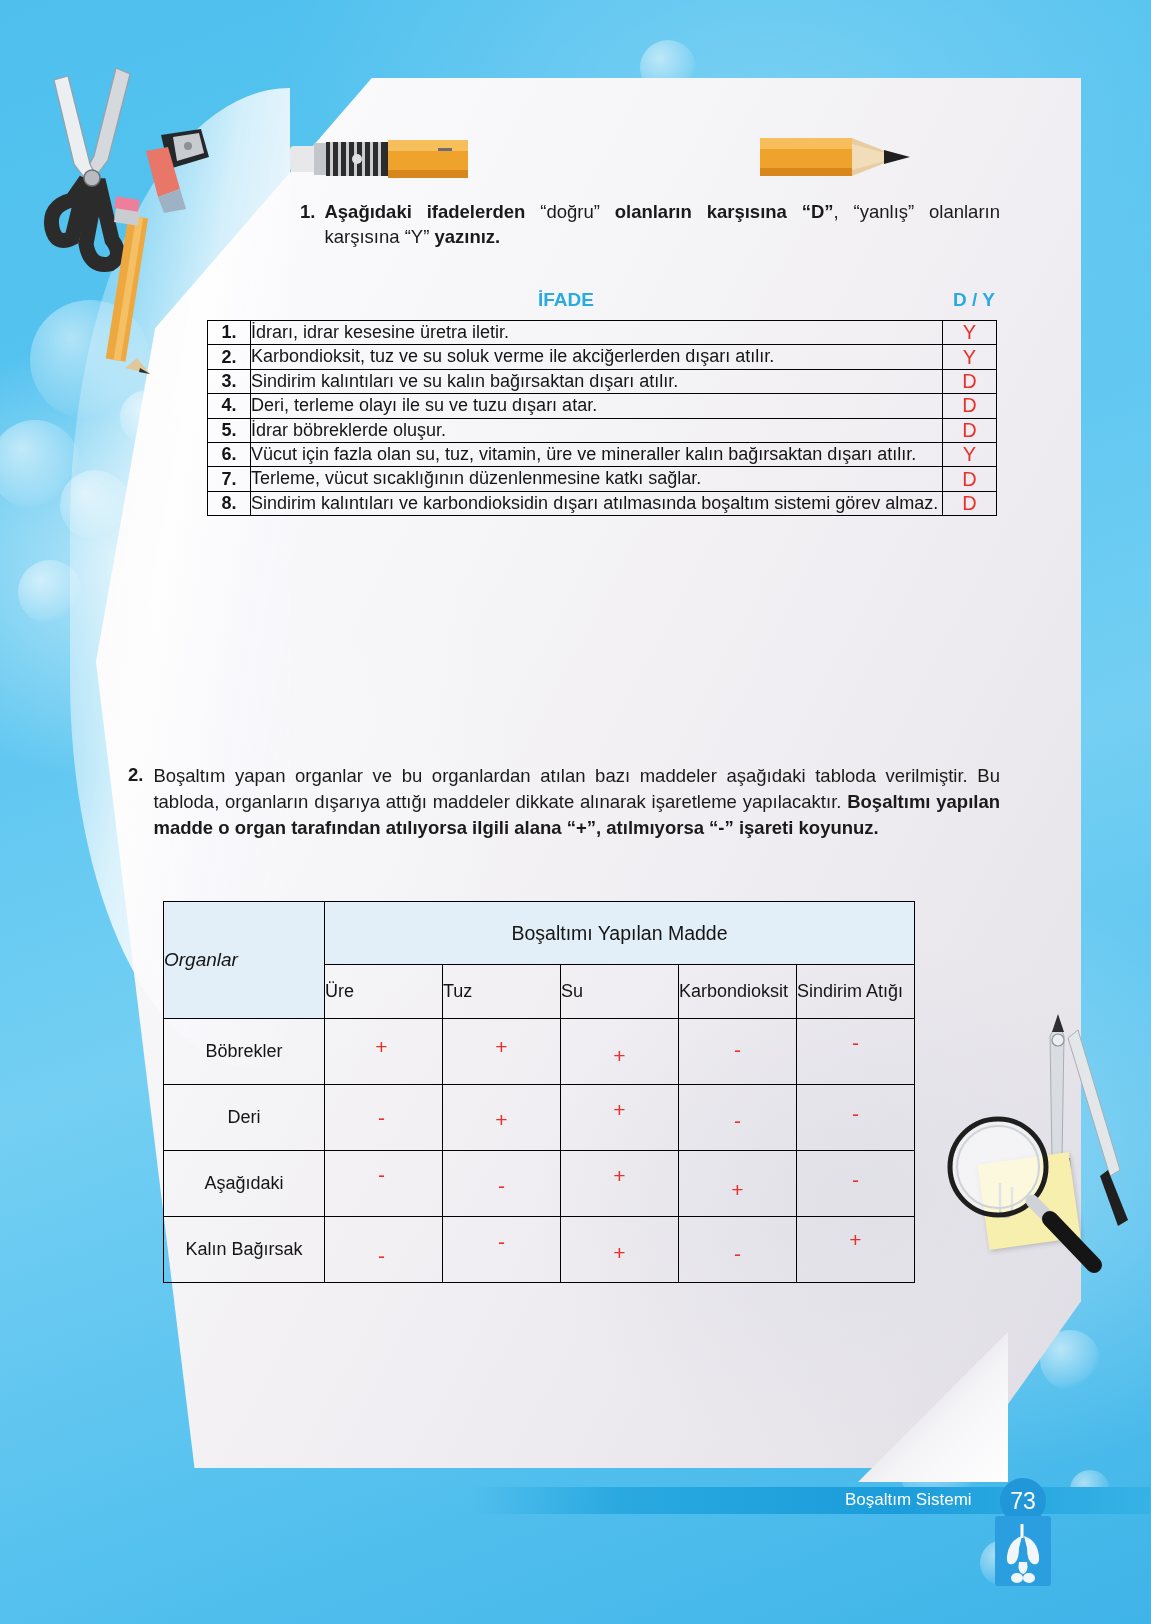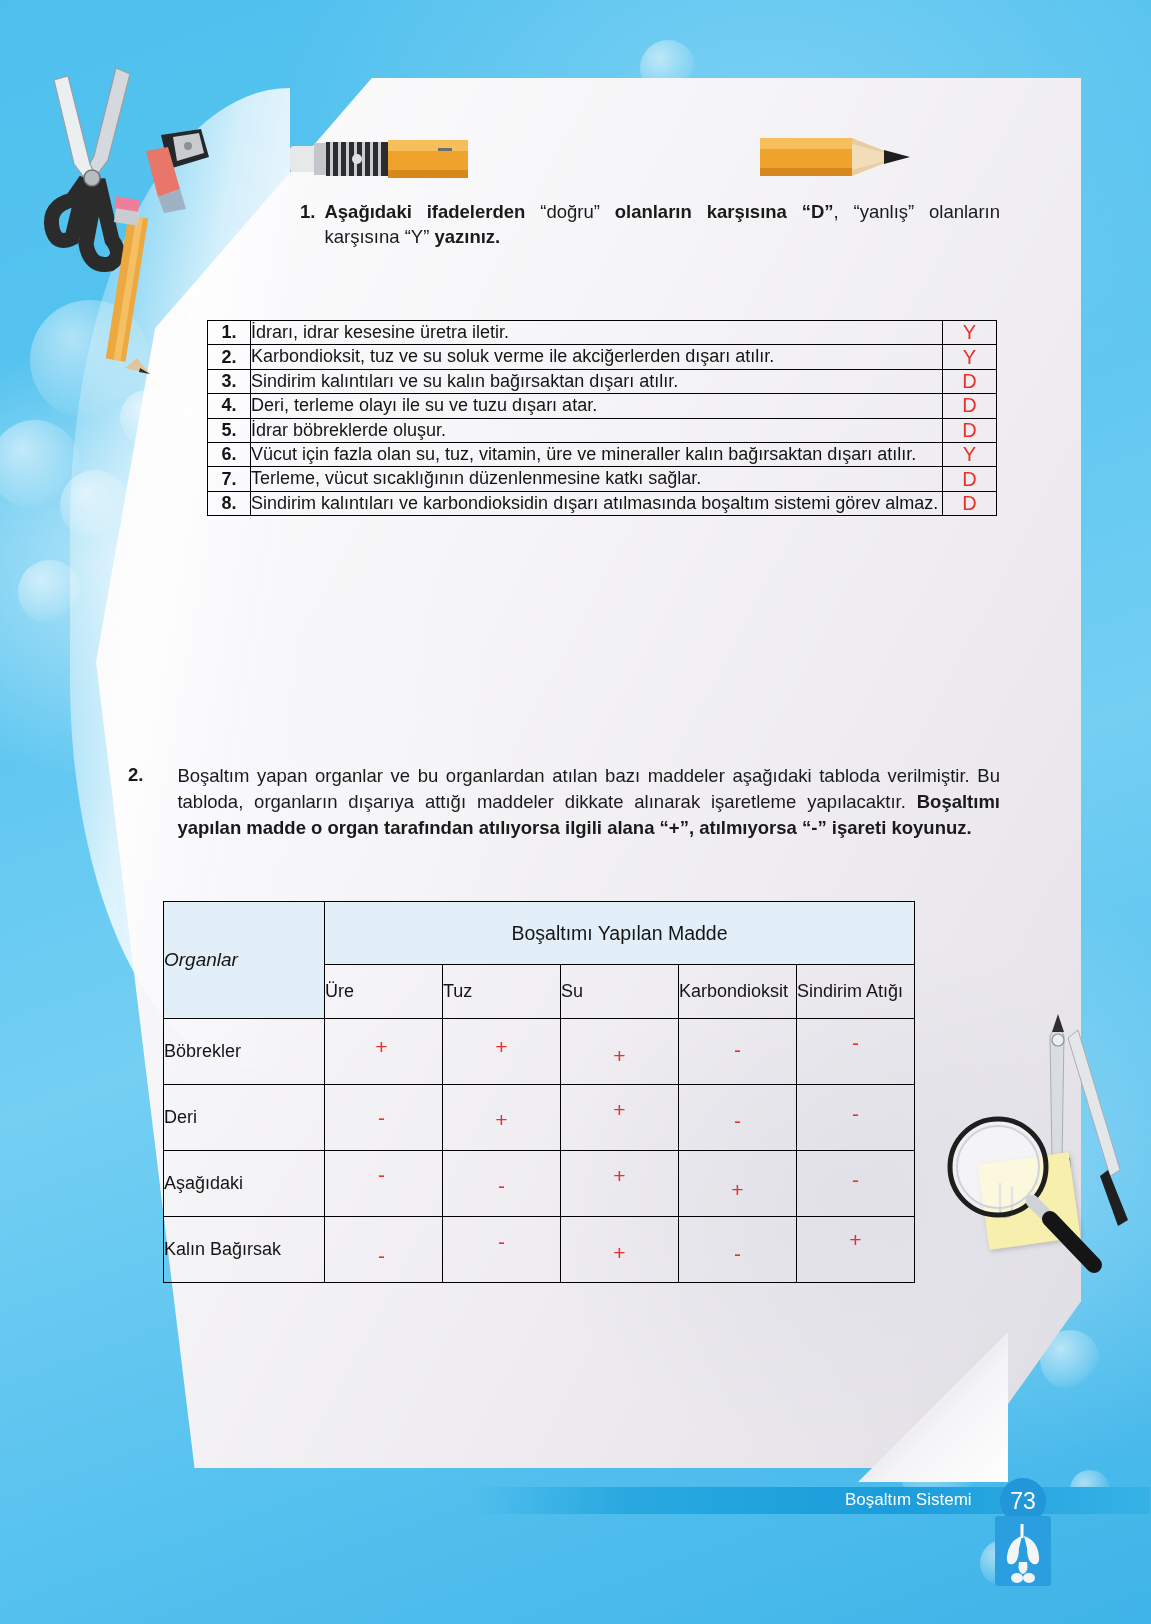--- a/index.html
+++ b/index.html
@@ -220,21 +220,20 @@
     width: 872px;
     display: flex;
     gap: 10px;
   }
   .q2-body {
     font-size: 18.5px;
     line-height: 1.40;
     color: #1a1a1a;
     text-align: justify;
     text-justify: inter-word;
-    margin-left: 24px;
   }
 
   
   table.t2 {
     position: absolute;
     left: 163px;
     top: 901px;
     width: 752px;
     border-collapse: collapse;
     table-layout: fixed;
@@ -270,21 +269,21 @@
     color: #151515;
     text-align: left;
     vertical-align: middle;
     background: transparent;
   }
   .t2-rowlabel {
     height: 65px;
     font-size: 18px;
     color: #151515;
     padding-left: 11px;
-    text-align: left;
+    text-align: center;
     vertical-align: middle;
     background: transparent;
   }
   .t2-cell {
     text-align: center;
     vertical-align: middle;
     background: transparent;
   }
   .t2-mark {
     display: inline-block;
@@ -443,20 +442,24 @@
     </svg>
   </div>
 
   <div class="q1">
     <div class="q-num">1.</div>
     <div class="q1-body">
       <b>Aşağıdaki ifadelerden </b><span class="reg">“doğru”</span><b> olanların karşısına “D”</b><span class="reg">, “yanlış” olanların karşısına “Y” </span><b>yazınız.</b>
     </div>
   </div>
 
+  <div class="t1-head">
+    <span class="t1-head-ifade">İFADE</span>
+    <span class="t1-head-dy">D / Y</span>
+  </div>
 
   <table class="t1">
     <tbody>
       <tr>
         <td class="t1-no">1.</td>
         <td class="t1-txt">İdrarı, idrar kesesine üretra iletir.</td>
         <td class="t1-ans"><span class="ans-mark">Y</span></td>
       </tr>
       <tr>
         <td class="t1-no">2.</td>

